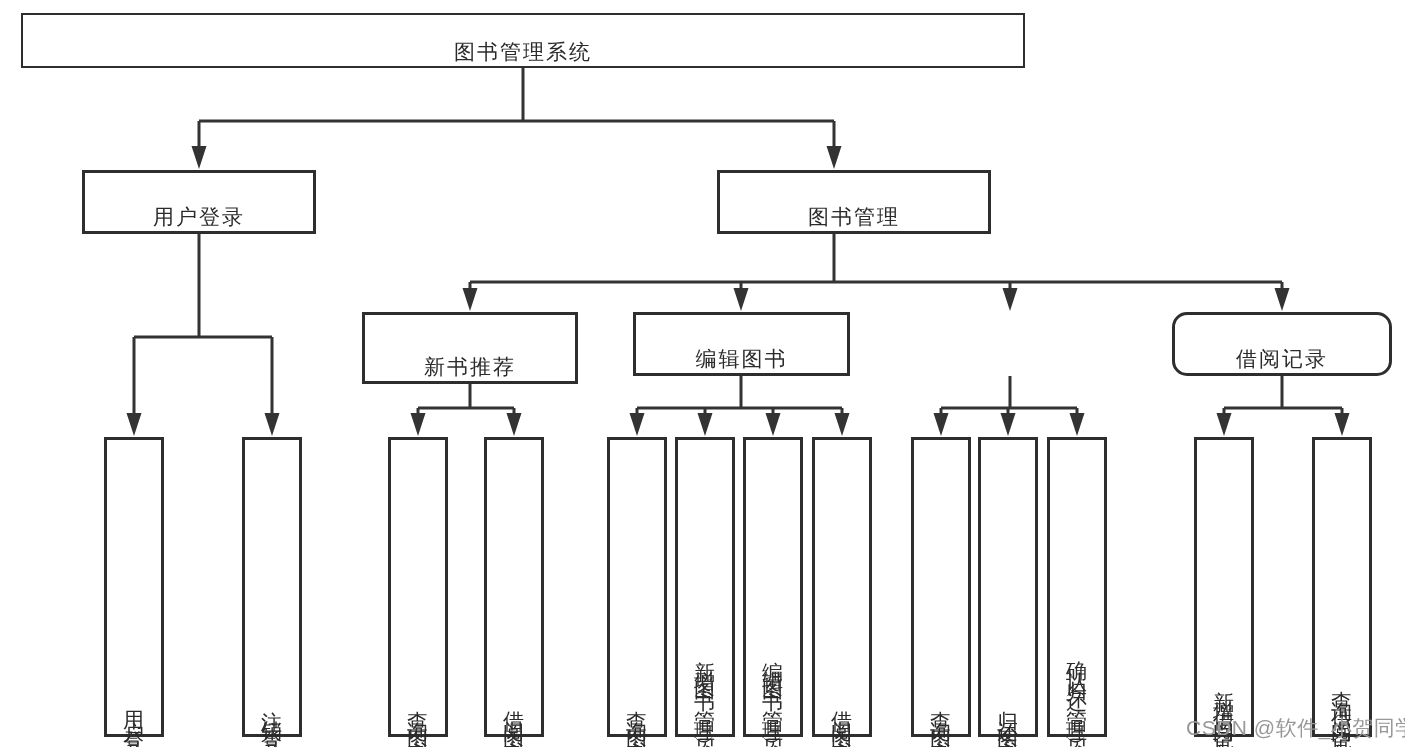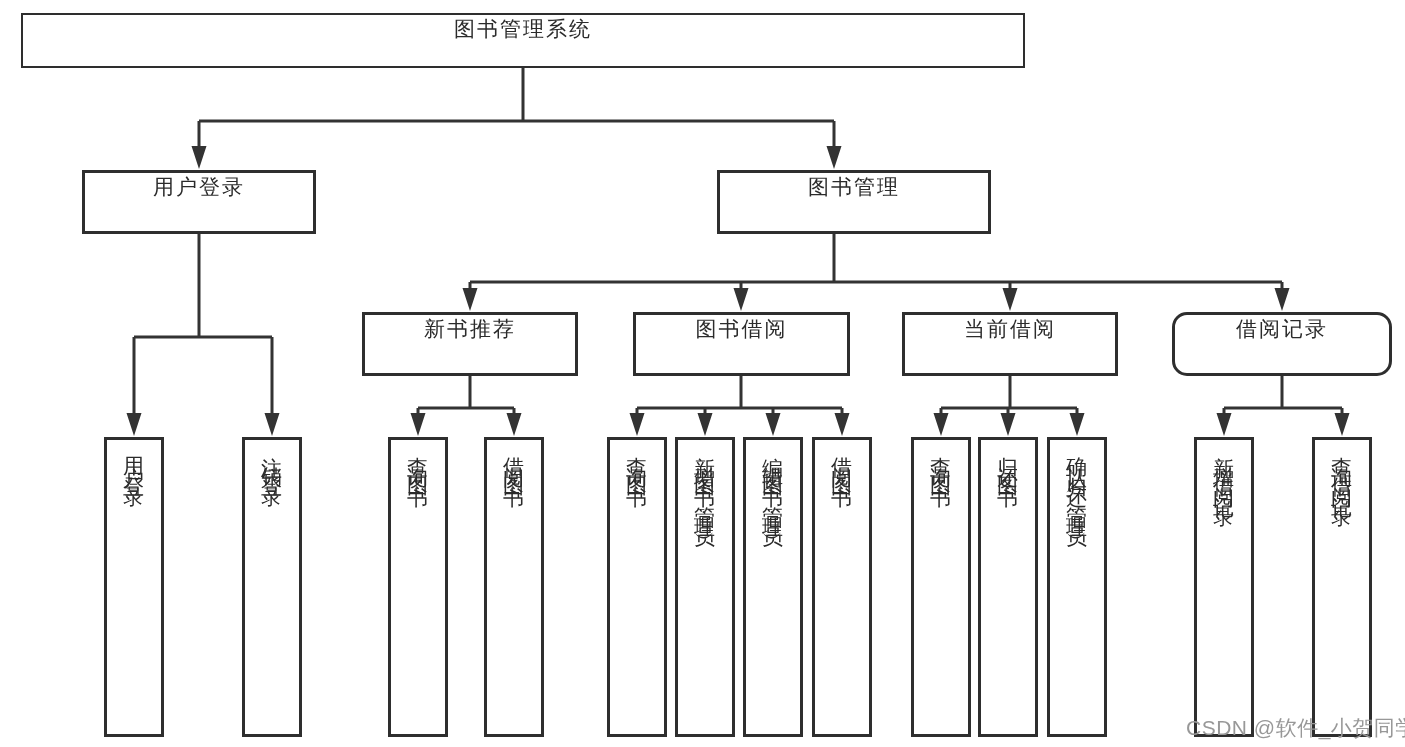--- a/index.html
+++ b/index.html
@@ -3,21 +3,21 @@
 <meta charset="utf-8">
 <style>
   html,body{margin:0;padding:0;background:#fff;}
   #canvas{
     position:relative;width:1405px;height:747px;background:#ffffff;overflow:hidden;
     font-family:"Liberation Sans","DejaVu Sans",sans-serif;color:#2b2b2b;
   }
   #wires{position:absolute;left:0;top:0;width:1405px;height:747px;}
   .node{
     position:absolute;box-sizing:border-box;background:#ffffff;
-    border:3px solid #2e2e2e;display:flex;align-items:flex-start;justify-content:center;
+    border:3px solid #2e2e2e;display:flex;align-items:flex-end;justify-content:center;
   }
   .node.root{border-width:2px;}
   .node .lbl{
     font-size:21px;letter-spacing:2px;white-space:nowrap;color:#2b2b2b;
   }
   .node.v .lbl{
     writing-mode:vertical-rl;text-orientation:mixed;letter-spacing:10px;line-height:1;
   }
   .watermark{
     position:absolute;left:1186px;top:714px;z-index:5;
@@ -52,28 +52,25 @@
     <span class="lbl">图书管理系统</span>
   </div>
 
   <div class="node" style="left:82px;top:170px;width:234px;height:64px;">
     <span class="lbl">用户登录</span>
   </div>
   <div class="node" style="left:717px;top:170px;width:274px;height:64px;">
     <span class="lbl">图书管理</span>
   </div>
 
-  <div class="node" style="left:362px;top:312px;width:216px;height:64px;font-family:Liberation Serif, serif;">
+  <div class="node" style="left:362px;top:312px;width:216px;height:72px;font-family:Liberation Serif, serif;">
     <span class="lbl">新书推荐</span>
   </div>
   <div class="node" style="left:633px;top:312px;width:217px;height:64px;">
-    <span class="lbl">图书借阅</span>
-  </div>
-  <div class="node" style="left:902px;top:312px;width:216px;height:64px;">
-    <span class="lbl">当前借阅</span>
+    <span class="lbl">编辑图书</span>
   </div>
   <div class="node" style="left:1172px;top:312px;width:220px;height:64px;border-radius:15px;">
     <span class="lbl">借阅记录</span>
   </div>
 
   <div class="node v" style="left:104px;top:437px;width:60px;height:300px;">
     <span class="lbl">用户登录</span>
   </div>
   <div class="node v" style="left:242px;top:437px;width:60px;height:300px;">
     <span class="lbl">注销登录</span>

